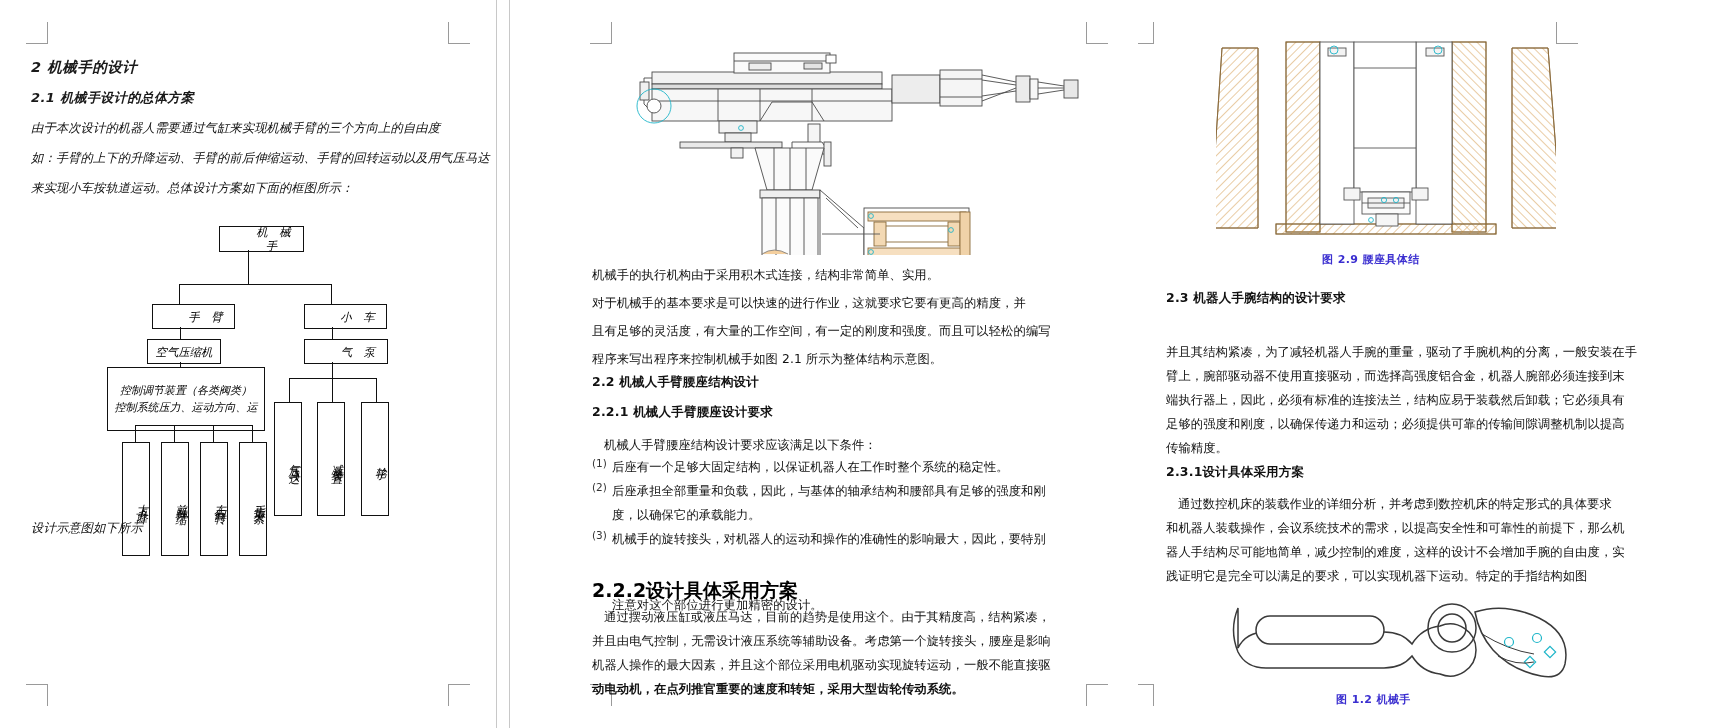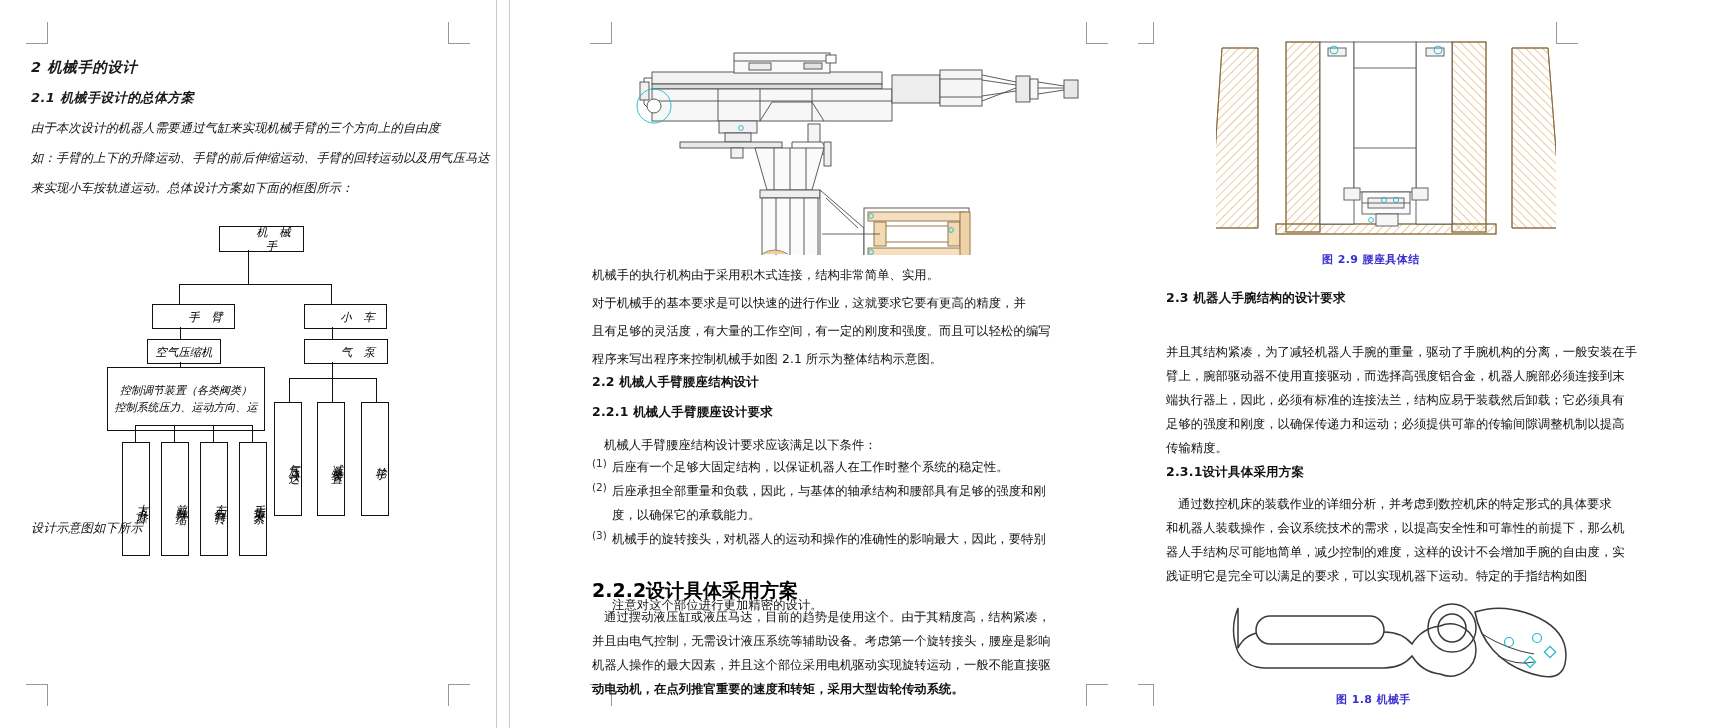--- a/index.html
+++ b/index.html
@@ -383,16 +383,16 @@
           <circle cx="311" cy="52" r="4.5"></circle>
           <rect x="300" y="72" width="8" height="8" transform="rotate(45 304 76)"></rect>
           <rect x="320" y="62" width="8" height="8" transform="rotate(45 324 66)"></rect>
         </g>
         <g fill="none" stroke="#3a3a3a" stroke-width="1">
           <path d="M272 70 q18 10 36 6"></path>
         </g>
       </svg>
     </div>
 
-    <div class="tline cap" style="left:198px;top:692px;">图 1.8 机械手</div>
+    <div class="tline cap" style="left:198px;top:692px;">图 1.2 机械手</div>
   </div>
 
 </div>
 
 </body></html>

